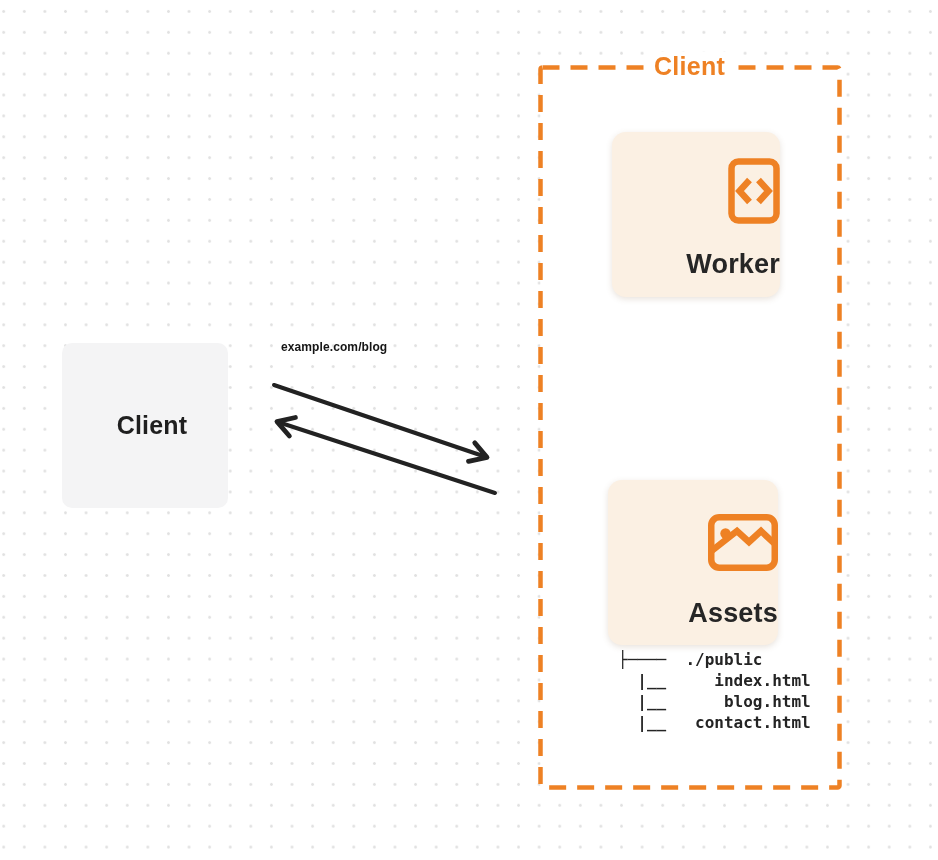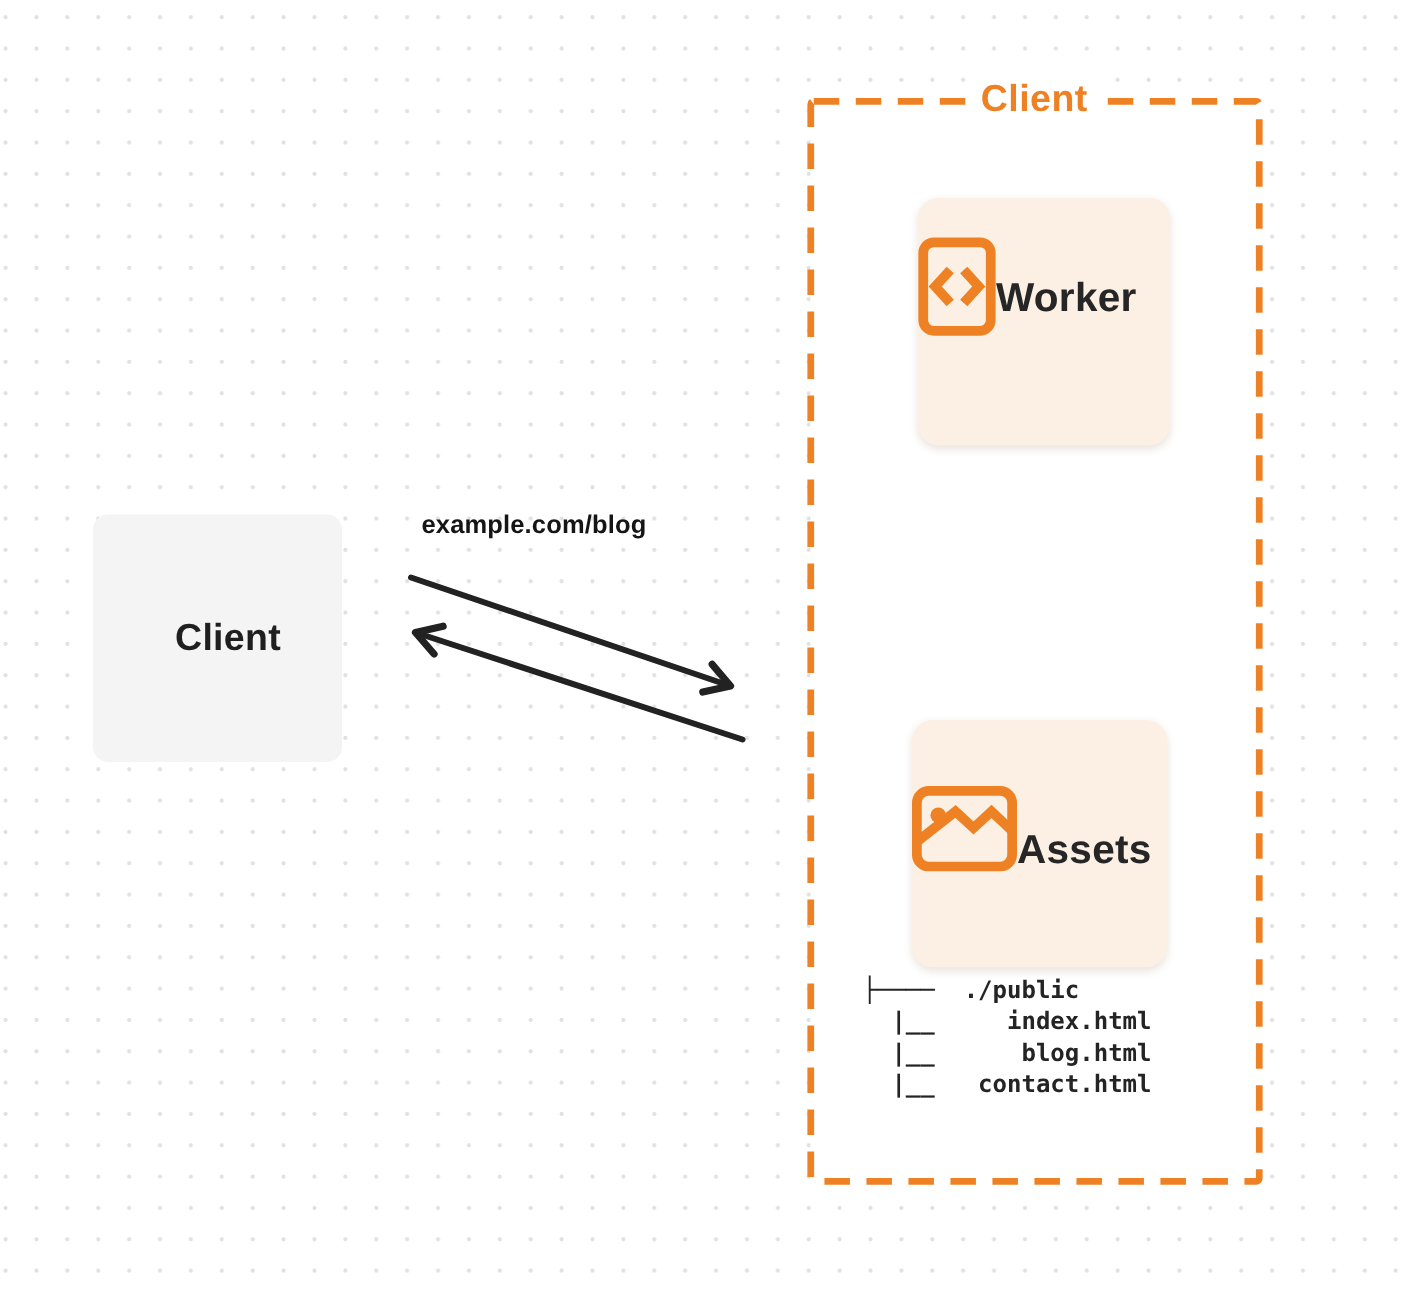--- a/index.html
+++ b/index.html
@@ -21,54 +21,54 @@
     background: #f4f4f5; border-radius: 10px;
     display: flex; align-items: center; justify-content: center;
   }
   .client-label {
     font-size: 25px; font-weight: 700; color: #1f1f1f; letter-spacing: 0.2px; margin-left: 14px;
   }
 
   
   .request-label {
     position: absolute; left: 281px; top: 340px;
-    font-size: 17px; font-weight: 700; color: #151515; letter-spacing: 0.1px;
+    font-size: 12px; font-weight: 700; color: #151515; letter-spacing: 0.1px;
   }
 
   
   .arrows { position: absolute; left: 258px; top: 372px; }
 
   
   .project-border { position: absolute; left: 536px; top: 63px; }
   .project-label-wrap {
     position: absolute; left: 540px; top: 52px; width: 299px;
     text-align: center;
   }
   .project-label {
     display: inline-block; background: #ffffff; padding: 0 6px;
     font-size: 25px; font-weight: 700; color: #ee8124; letter-spacing: 0.3px;
   }
 
   
   .card {
     position: absolute; border-radius: 14px; background: #fbf0e3;
     box-shadow: 0 2px 6px rgba(130, 95, 60, 0.18);
-    display: flex; flex-direction: row; align-items: flex-start;
+    display: flex; flex-direction: column; align-items: flex-end;
   }
   .worker-card { left: 612px; top: 132px; width: 168px; height: 165px; padding-top: 26px; box-sizing: border-box; }
-  .assets-card { left: 608px; top: 480px; width: 170px; height: 165px; padding-top: 44px; box-sizing: border-box; }
+  .assets-card { left: 608px; top: 480px; width: 170px; height: 165px; padding-top: 34px; box-sizing: border-box; }
   .card-label {
     font-size: 27px; font-weight: 700; color: #262626; letter-spacing: 0.2px;
   }
   .worker-card .card-label { margin-top: 25px; }
   .assets-card .card-label { margin-top: 27px; }
 
   
   .file-tree {
-    position: absolute; left: 575px; top: 649px; margin: 0;
+    position: absolute; left: 618px; top: 649px; margin: 0;
     font-family: "DejaVu Sans Mono", "Liberation Mono", monospace;
     font-size: 16px; line-height: 21px; font-weight: 700;
     color: #242424; white-space: pre;
   }
 </style>
 </head>
 <body>
 
 <div class="page">
 

